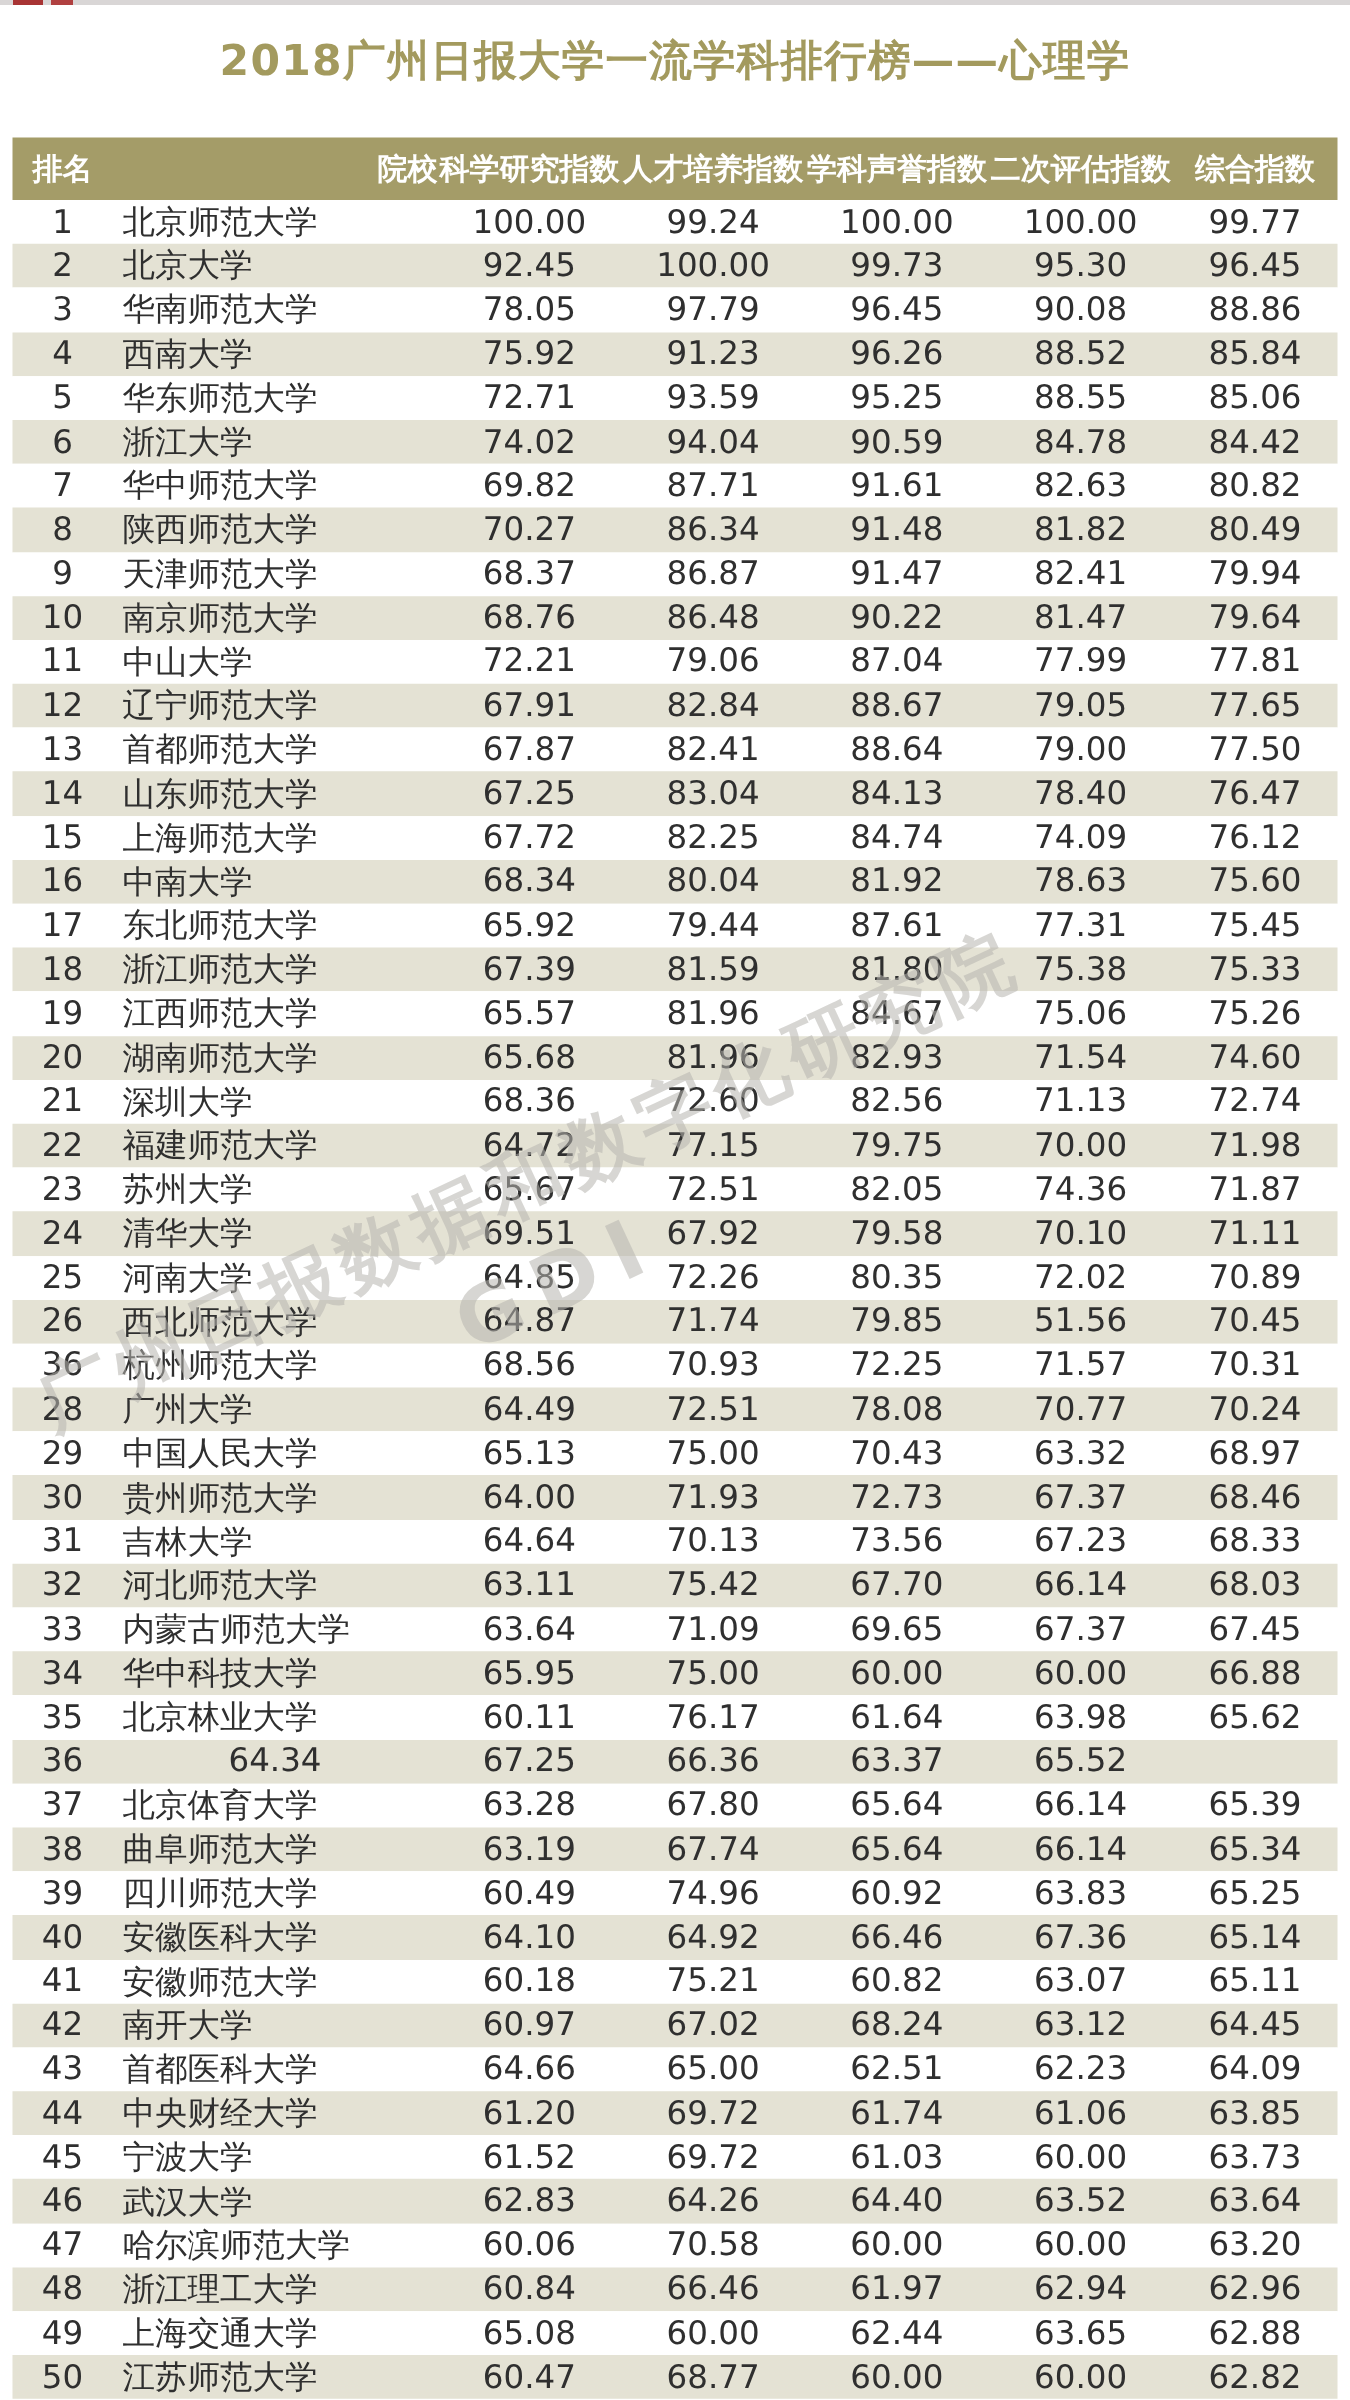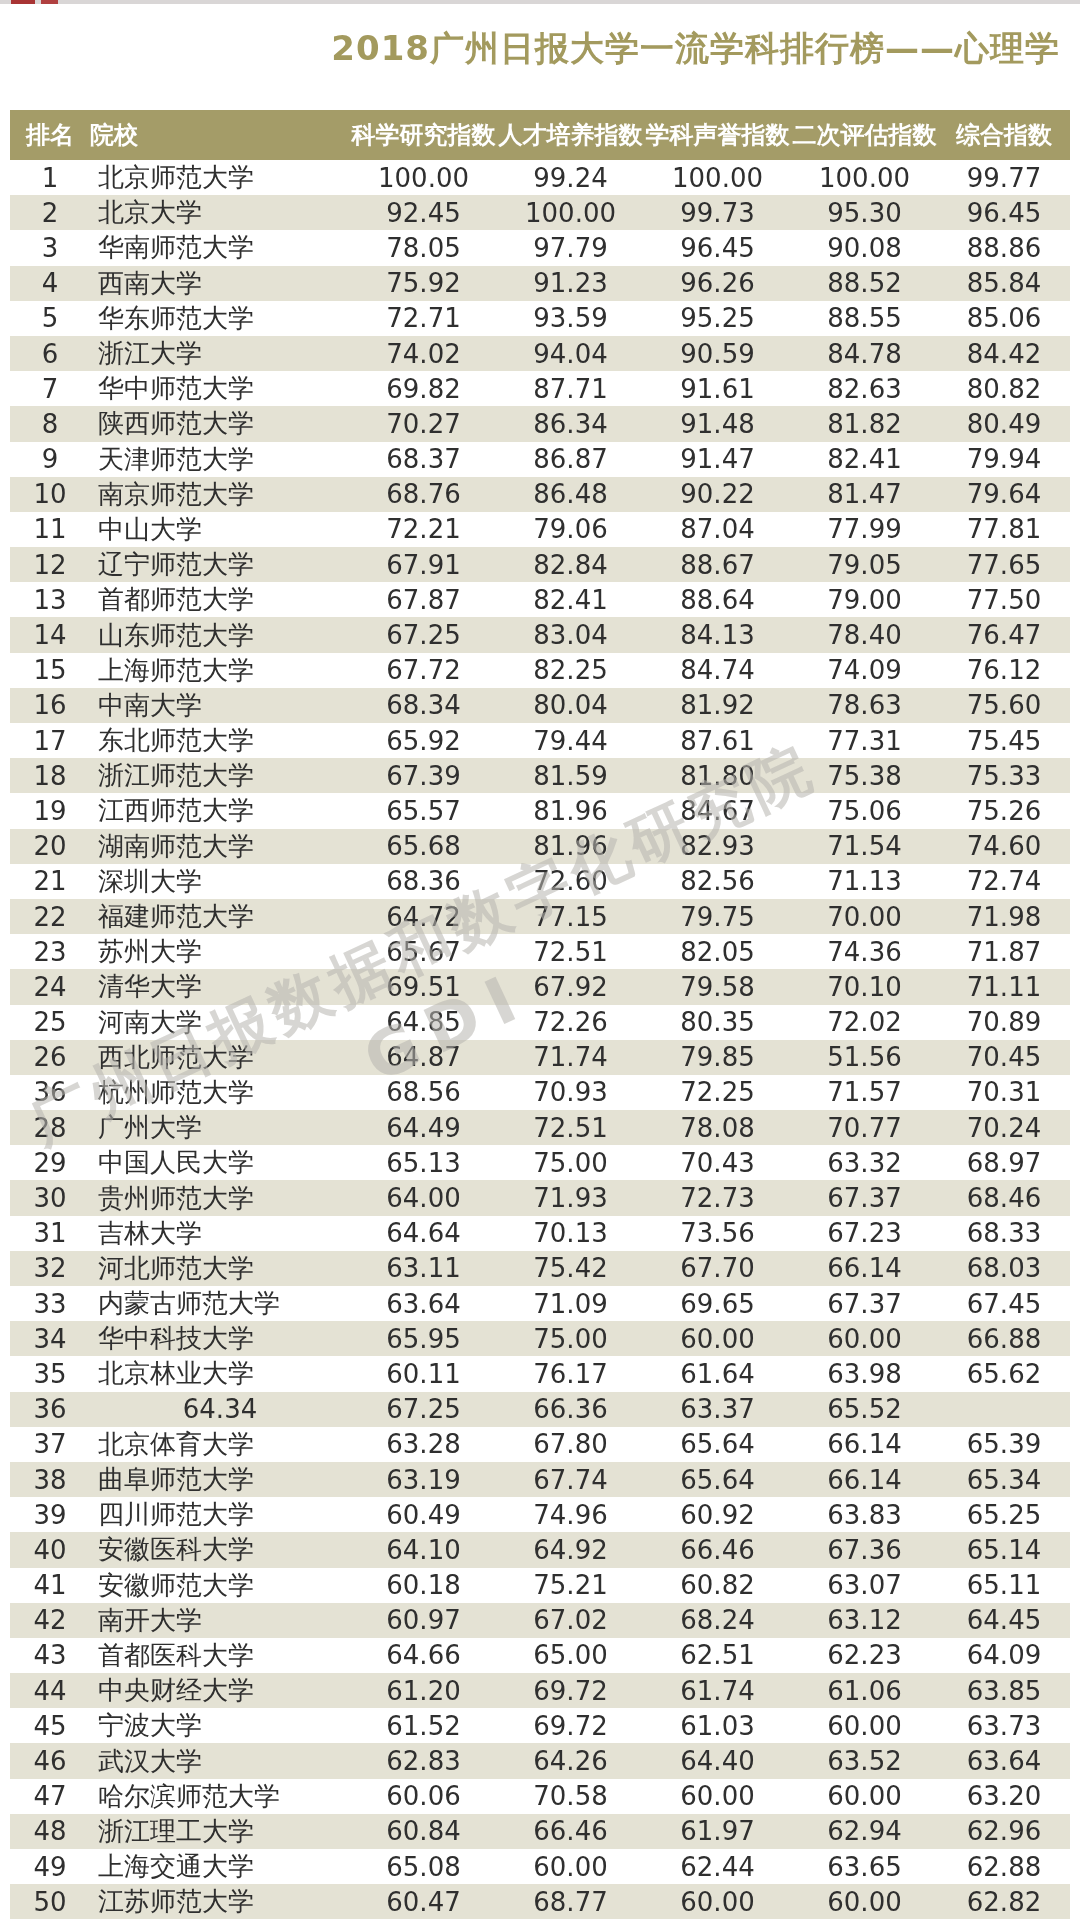--- a/index.html
+++ b/index.html
@@ -17,21 +17,21 @@
       #a83434 1%, #a83434 3.2%,
       #d9d6d6 3.2%, #d9d6d6 3.8%,
       #b04040 3.8%, #b04040 5.4%,
       #d9d6d6 5.4%, #d9d6d6 100%);
   }
   .title{
     margin:0;
     padding:26px 20px 0 20px;
     height:84px;
     box-sizing:border-box;
-    text-align:right;
+    text-align:center;
     font-size:34px;
     font-weight:bold;
     letter-spacing:1px;
     color:var(--title-color,#a39a5e);
   }
   .table{
     position:absolute;
     left:10px;top:110px;
     width:1060px;
   }
@@ -51,21 +51,21 @@
     font-weight:bold;
   }
   .row.even{background:var(--row-alt-bg,#e4e2d4);}
   .row.odd{background:#ffffff;}
   .cell{
     text-align:center;
     white-space:nowrap;
     overflow:hidden;
   }
   .cell.c1{text-align:left;padding-left:8px;}
-  .row.header .cell.c1{text-align:left;padding-left:0;}
+  .row.header .cell.c1{text-align:right;padding-left:0;}
   .watermark{
     position:absolute;
     left:85px;top:1075px;
     transform:rotate(-25deg);
     transform-origin:left bottom;
     color:rgba(182,180,174,0.55);
     font-weight:bold;
     pointer-events:none;
     z-index:5;
     white-space:nowrap;

